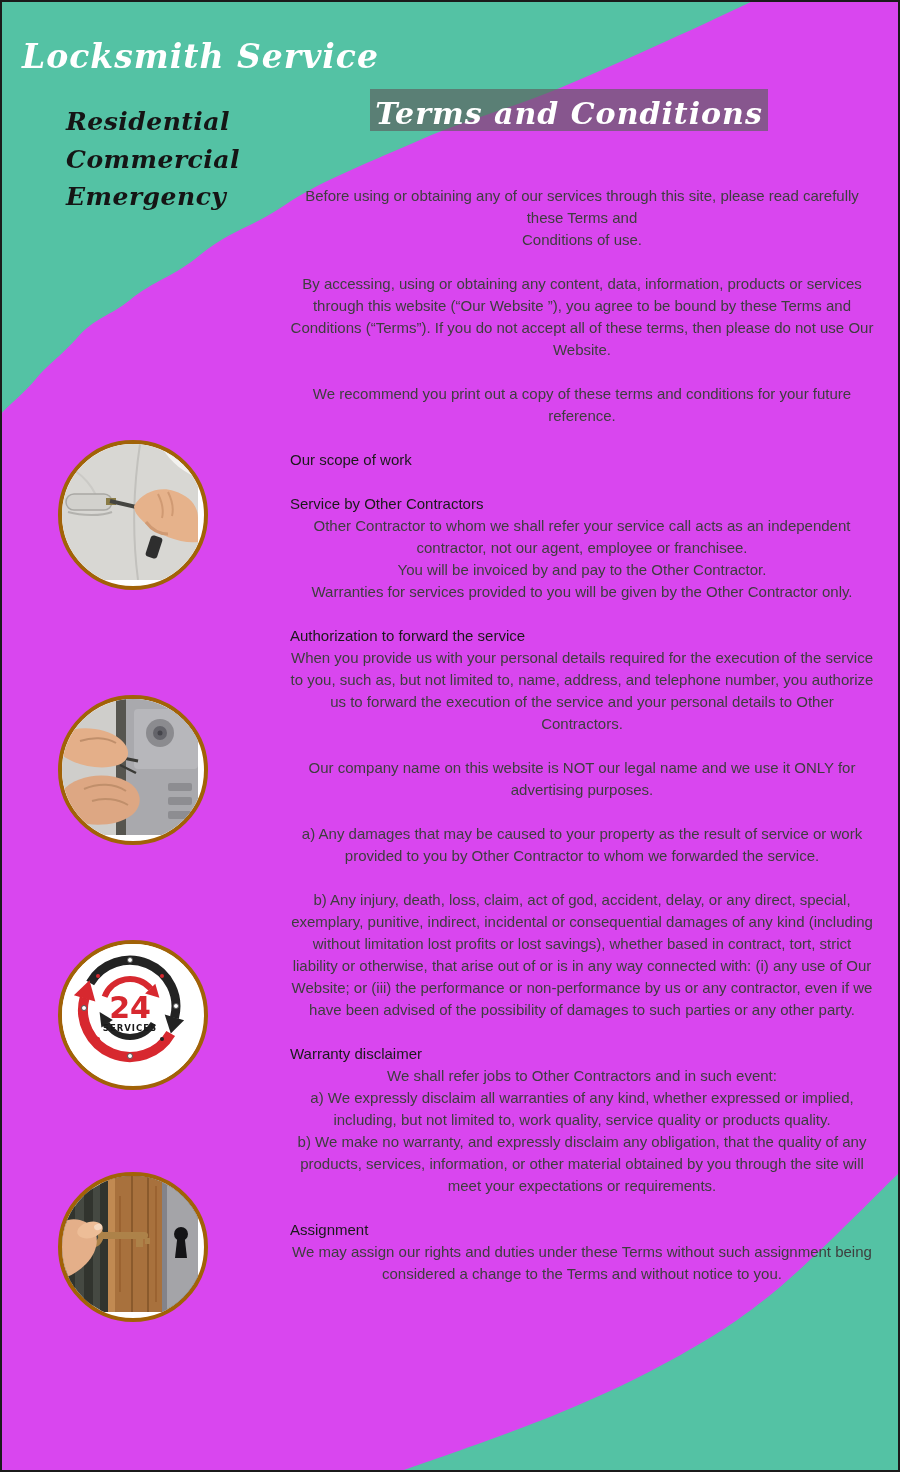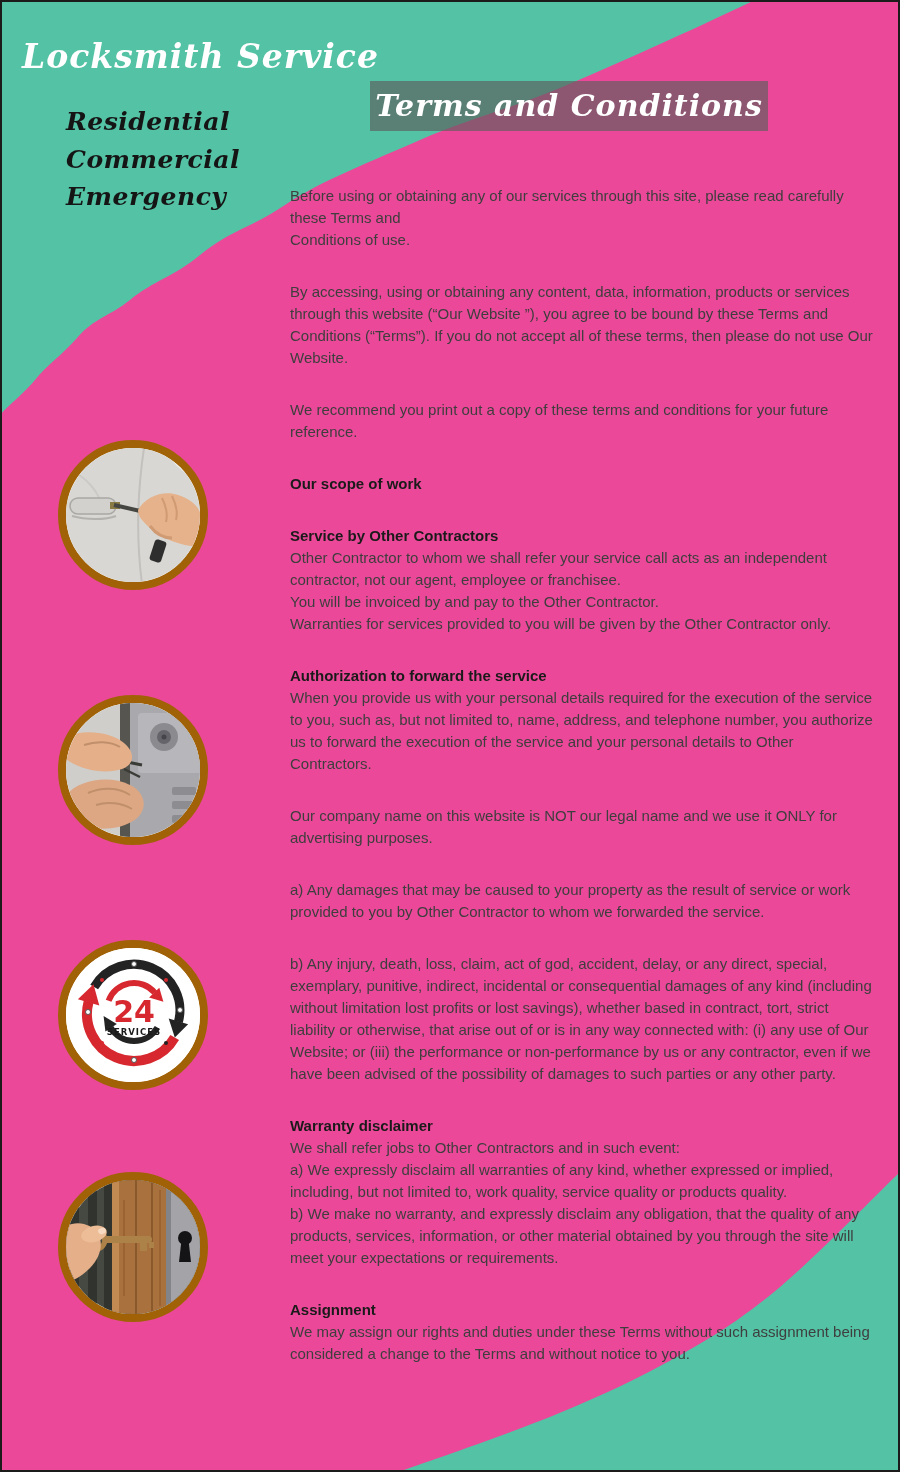--- a/index.html
+++ b/index.html
@@ -1,34 +1,34 @@
 <!DOCTYPE html>
 <html><head>
 <meta charset="utf-8">
 <style>
   html,body{margin:0;padding:0;background:#fff;}
-  .canvas{position:relative;width:900px;height:1472px;background:#ec4899;overflow:hidden;
+  .canvas{position:relative;width:900px;height:1472px;background:#d946ef;overflow:hidden;
           font-family:"Liberation Sans",sans-serif;}
   .frame{position:absolute;inset:0;border:2px solid #1b1b1b;pointer-events:none;z-index:60;}
   .swoosh-svg{position:absolute;left:0;top:0;z-index:1;}
   .brand{position:absolute;left:22px;top:36px;z-index:5;color:#ffffff;
          font:italic 700 33px/1.25 "DejaVu Serif",serif;letter-spacing:1px;}
   .services{position:absolute;left:66px;top:103px;z-index:5;color:#151515;
             font:italic 700 25px/37.5px "DejaVu Serif",serif;letter-spacing:0.5px;}
-  .title-bar{position:absolute;left:370px;top:81px;width:398px;height:50px;z-index:4;
+  .title-bar{position:absolute;left:370px;top:89px;width:398px;height:42px;z-index:4;
              background:rgba(94,94,94,0.67);text-align:center;}
   .title-bar .t{color:#ffffff;font:italic 700 30px/50px "DejaVu Serif",serif;letter-spacing:1px;}
   .content{position:absolute;left:290px;top:185px;width:584px;z-index:3;
            color:#3e3e3e;font-size:15px;line-height:22px;}
-  .sec{margin-top:30px;}
+  .sec{margin-top:22px;}
   .sec.first{margin-top:0;}
-  .h{font-weight:700;color:#1a1a1a;}
-  .b{white-space:pre-line;}
+  .h{font-weight:400;color:#1a1a1a;}
+  .b{white-space:pre-line;text-align:center;}
   .circle{position:absolute;left:58px;width:150px;height:150px;border-radius:50%;
-          border:8px solid #a16207;box-sizing:border-box;overflow:hidden;background:#fff;z-index:4;}
+          border:4px solid #a16207;box-sizing:border-box;overflow:hidden;background:#fff;z-index:4;}
   .c1{top:440px;} .c2{top:695px;} .c3{top:940px;} .c4{top:1172px;}
   .circle svg{display:block;width:136px;height:136px;}
 </style>
 </head>
 <body>
 
 <div class="canvas">
 
   <svg class="swoosh-svg" width="900" height="1472" viewBox="0 0 900 1472" aria-hidden="true">
     <path fill="#54c2a4" d="M 0 0 L 755 0

